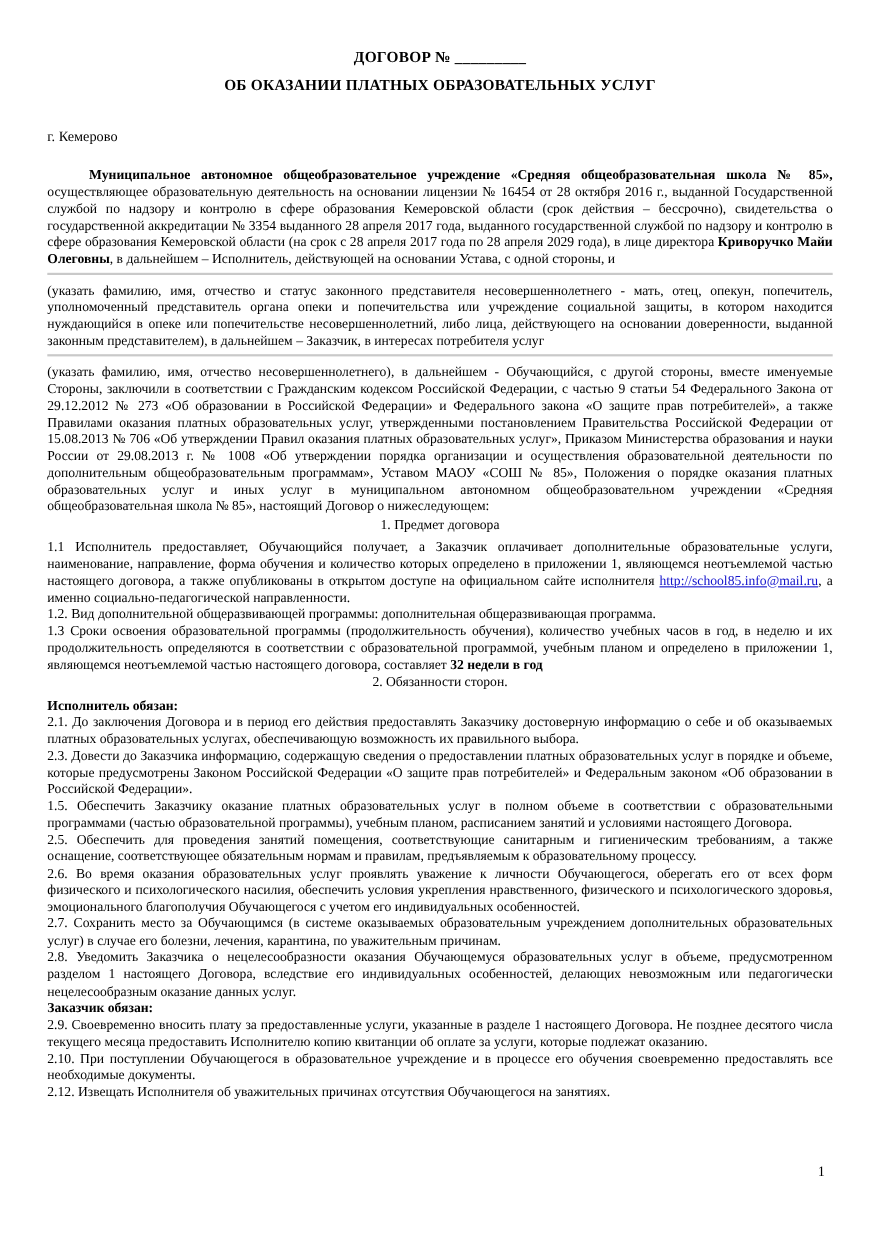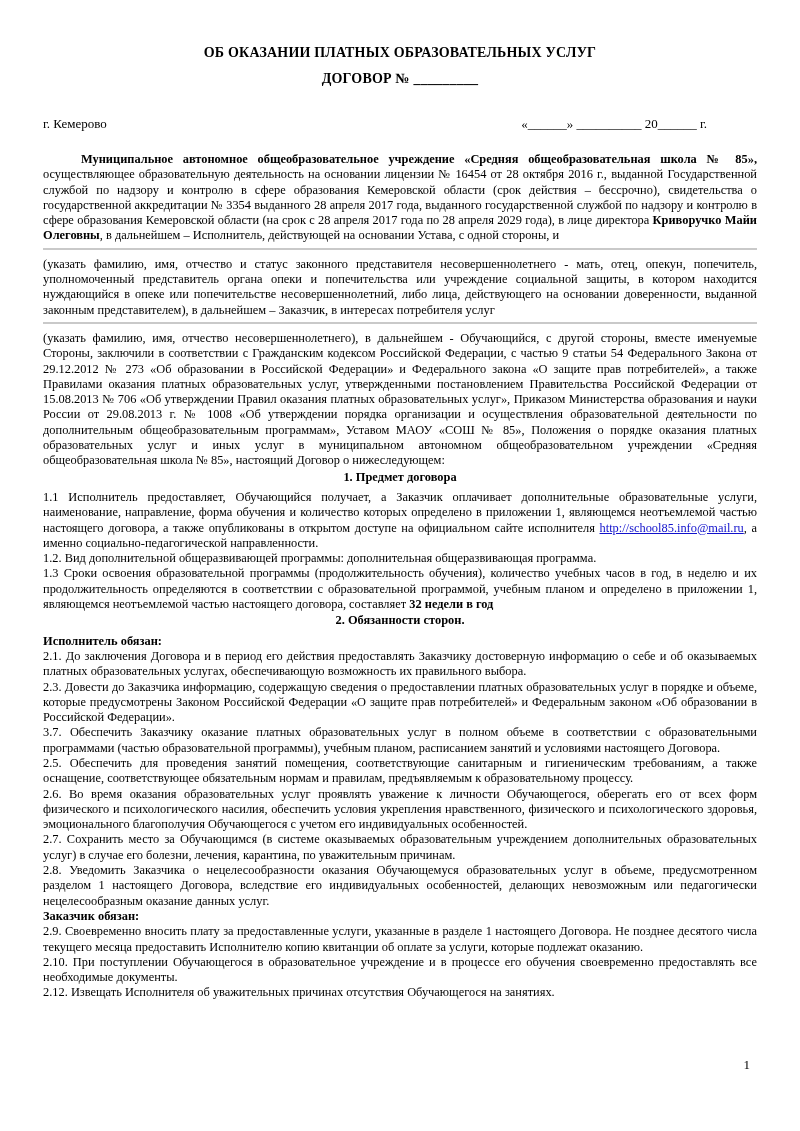--- a/index.html
+++ b/index.html
@@ -34,21 +34,21 @@
   .place-date-row .date { padding-right: 50px; }
   .doc p {
     margin: 0;
     font-size: 12.4px;
     line-height: 15.3px;
     text-align: justify;
   }
   .doc p.indent { text-indent: 38px; }
   .doc p.heading {
     text-align: center;
-    font-weight: 700;
+    font-weight: 400;
     margin: 1px 0 5px 0;
   }
   .doc p.label { font-weight: 700; }
   .doc .b { font-weight: 700; }
   .doc .rule {
     border: none;
     border-top: 2px solid #c9c9c9;
     margin: 4px 0 7px 0;
   }
   .doc a {
@@ -60,42 +60,41 @@
     bottom: 58px;
     font-size: 13px;
   }
 </style>
 </head>
 <body>
 
 <div class="page">
   <div class="content">
     <div class="title">
+      <div>ДОГОВОР № _________</div>
       <div>ОБ ОКАЗАНИИ ПЛАТНЫХ ОБРАЗОВАТЕЛЬНЫХ УСЛУГ</div>
-      <div>ДОГОВОР № _________</div>
     </div>
     <div class="place-date-row">
       <span class="city">г. Кемерово</span>
-      <span class="date">«______» __________ 20______ г.</span>
     </div>
     <div class="doc">
         <p class="body indent"><span class="b">Муниципальное автономное общеобразовательное учреждение «Средняя общеобразовательная школа № 85»,</span><span> осуществляющее образовательную деятельность на основании лицензии № 16454 от 28 октября 2016 г., выданной Государственной службой по надзору и контролю в сфере образования Кемеровской области (срок действия – бессрочно), свидетельства о государственной аккредитации № 3354 выданного 28 апреля  2017 года, выданного государственной службой по надзору и контролю в сфере образования Кемеровской области  (на срок с 28 апреля  2017 года по 28 апреля 2029 года), в лице директора </span><span class="b">Криворучко Майи Олеговны</span><span>, в дальнейшем – Исполнитель, действующей на основании Устава, с одной стороны, и</span></p>
         <div class="rule" style="border-top-color: rgb(201, 201, 201);"></div>
         <p class="body"><span>(указать фамилию, имя, отчество и статус законного представителя несовершеннолетнего - мать, отец, опекун, попечитель, уполномоченный представитель органа опеки и попечительства или учреждение социальной защиты, в котором находится нуждающийся в опеке или попечительстве несовершеннолетний, либо лица, действующего на основании доверенности, выданной законным представителем), в дальнейшем – Заказчик, в интересах потребителя услуг</span></p>
         <div class="rule" style="border-top-color: rgb(201, 201, 201);"></div>
         <p class="body"><span>(указать фамилию, имя, отчество несовершеннолетнего), в дальнейшем - Обучающийся, с другой стороны, вместе именуемые Стороны, заключили в соответствии с Гражданским кодексом Российской Федерации, с частью 9 статьи 54 Федерального Закона от 29.12.2012 № 273 «Об образовании в Российской Федерации» и Федерального закона «О защите прав потребителей», а также Правилами оказания платных образовательных услуг, утвержденными постановлением Правительства Российской Федерации от 15.08.2013 № 706 «Об утверждении Правил оказания платных образовательных услуг», Приказом Министерства образования и науки России от 29.08.2013 г. № 1008 «Об утверждении порядка организации и осуществления образовательной деятельности по дополнительным общеобразовательным программам», Уставом МАОУ «СОШ № 85», Положения о порядке оказания  платных образовательных услуг и иных услуг в муниципальном автономном общеобразовательном учреждении «Средняя общеобразовательная школа № 85», настоящий Договор о нижеследующем:</span></p>
         <p class="heading"><span>1. Предмет договора</span></p>
         <p class="body"><span>1.1 Исполнитель предоставляет, Обучающийся получает, а Заказчик оплачивает дополнительные образовательные услуги, наименование, направление, форма обучения и количество которых определено в приложении 1, являющемся неотъемлемой  частью настоящего договора, а также опубликованы в открытом доступе на официальном сайте исполнителя </span><a href="#" style="color: rgb(17, 17, 204);">http://school85.info@mail.ru</a><span>,  а именно социально-педагогической направленности.</span></p>
         <p class="body"><span>1.2. Вид дополнительной общеразвивающей программы: дополнительная общеразвивающая программа.</span></p>
         <p class="body"><span>1.3 Сроки освоения образовательной программы (продолжительность обучения), количество учебных часов в год, в неделю и их продолжительность определяются в соответствии с образовательной программой, учебным планом и определено в приложении 1, являющемся неотъемлемой  частью настоящего договора, составляет </span><span class="b">32 недели в год</span></p>
         <p class="heading"><span>2. Обязанности сторон.</span></p>
         <p class="label"><span>Исполнитель обязан:</span></p>
         <p class="body"><span>2.1. До заключения Договора и в период его действия предоставлять Заказчику достоверную информацию о себе и об оказываемых платных образовательных услугах, обеспечивающую возможность их правильного выбора.</span></p>
         <p class="body"><span>2.3. Довести до Заказчика информацию, содержащую сведения о предоставлении платных образовательных услуг в порядке и объеме, которые предусмотрены Законом Российской Федерации «О защите прав потребителей» и Федеральным законом «Об образовании в Российской Федерации».</span></p>
-        <p class="body"><span>3.7. Обеспечить Заказчику оказание платных образовательных услуг в полном объеме в соответствии с образовательными программами (частью образовательной программы), учебным планом, расписанием занятий  и условиями настоящего Договора.</span></p>
+        <p class="body"><span>1.5. Обеспечить Заказчику оказание платных образовательных услуг в полном объеме в соответствии с образовательными программами (частью образовательной программы), учебным планом, расписанием занятий  и условиями настоящего Договора.</span></p>
         <p class="body"><span>2.5. Обеспечить для проведения занятий помещения, соответствующие санитарным и гигиеническим требованиям, а также оснащение, соответствующее обязательным нормам и правилам, предъявляемым к образовательному процессу.</span></p>
         <p class="body"><span>2.6. Во время оказания образовательных услуг проявлять уважение к личности Обучающегося, оберегать его от всех форм физического и психологического насилия, обеспечить условия укрепления нравственного, физического и психологического здоровья, эмоционального благополучия Обучающегося с учетом его индивидуальных особенностей.</span></p>
         <p class="body"><span>2.7. Сохранить место за Обучающимся (в системе оказываемых образовательным учреждением дополнительных образовательных услуг) в случае его болезни, лечения, карантина, по уважительным причинам.</span></p>
         <p class="body"><span>2.8. Уведомить Заказчика о нецелесообразности оказания Обучающемуся образовательных услуг в объеме, предусмотренном разделом 1 настоящего Договора, вследствие его индивидуальных особенностей, делающих невозможным или педагогически нецелесообразным оказание данных услуг.</span></p>
         <p class="label"><span>Заказчик обязан:</span></p>
         <p class="body"><span>2.9. Своевременно вносить плату за предоставленные услуги, указанные в разделе 1 настоящего Договора. Не позднее десятого числа текущего месяца предоставить Исполнителю копию квитанции об оплате за услуги, которые подлежат оказанию.</span></p>
         <p class="body"><span>2.10. При поступлении Обучающегося в образовательное учреждение и в процессе его обучения своевременно предоставлять все необходимые документы.</span></p>
         <p class="body"><span>2.12. Извещать Исполнителя об уважительных причинах отсутствия Обучающегося на занятиях.</span></p>
       </div>
   </div>

